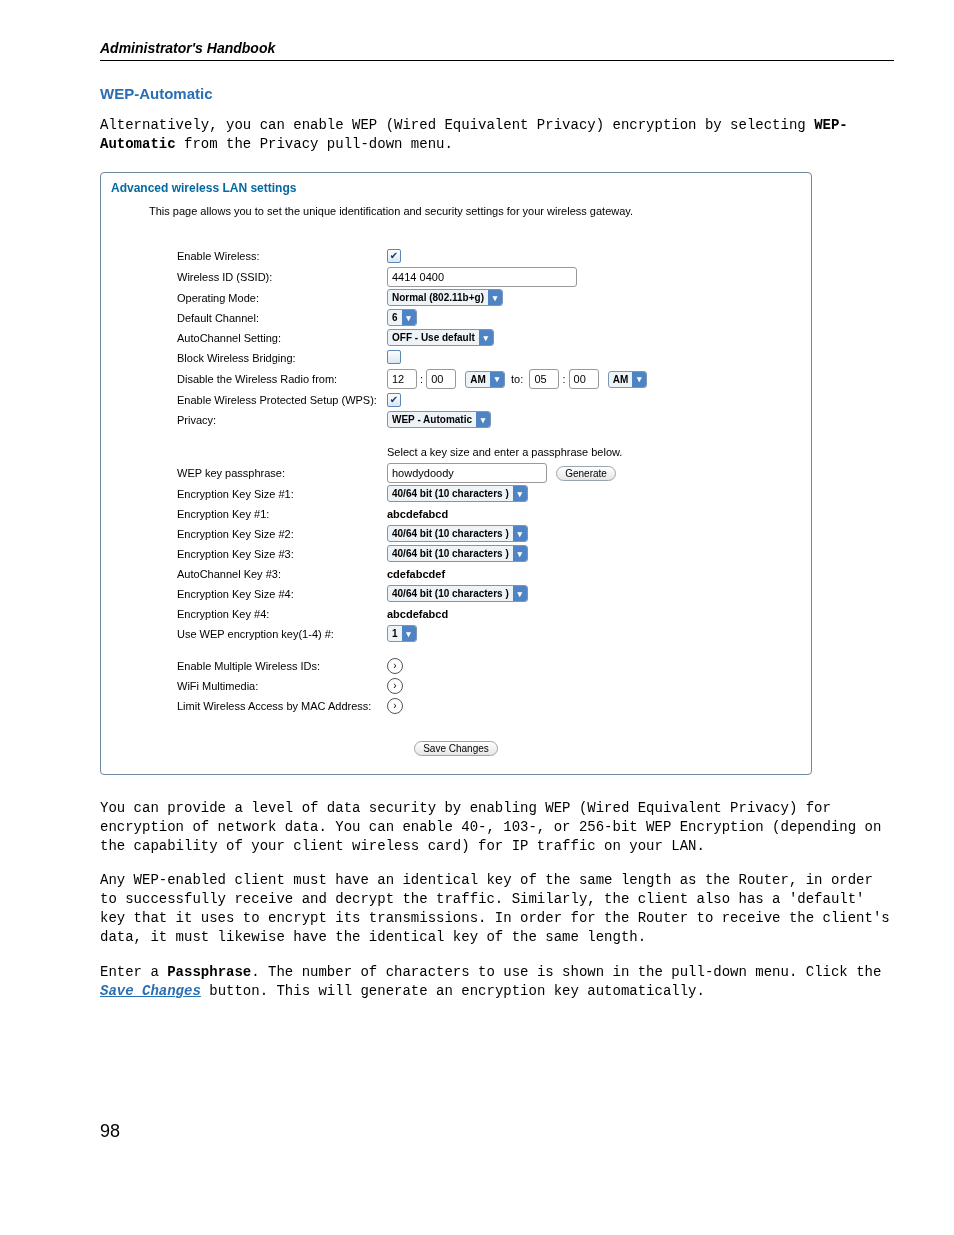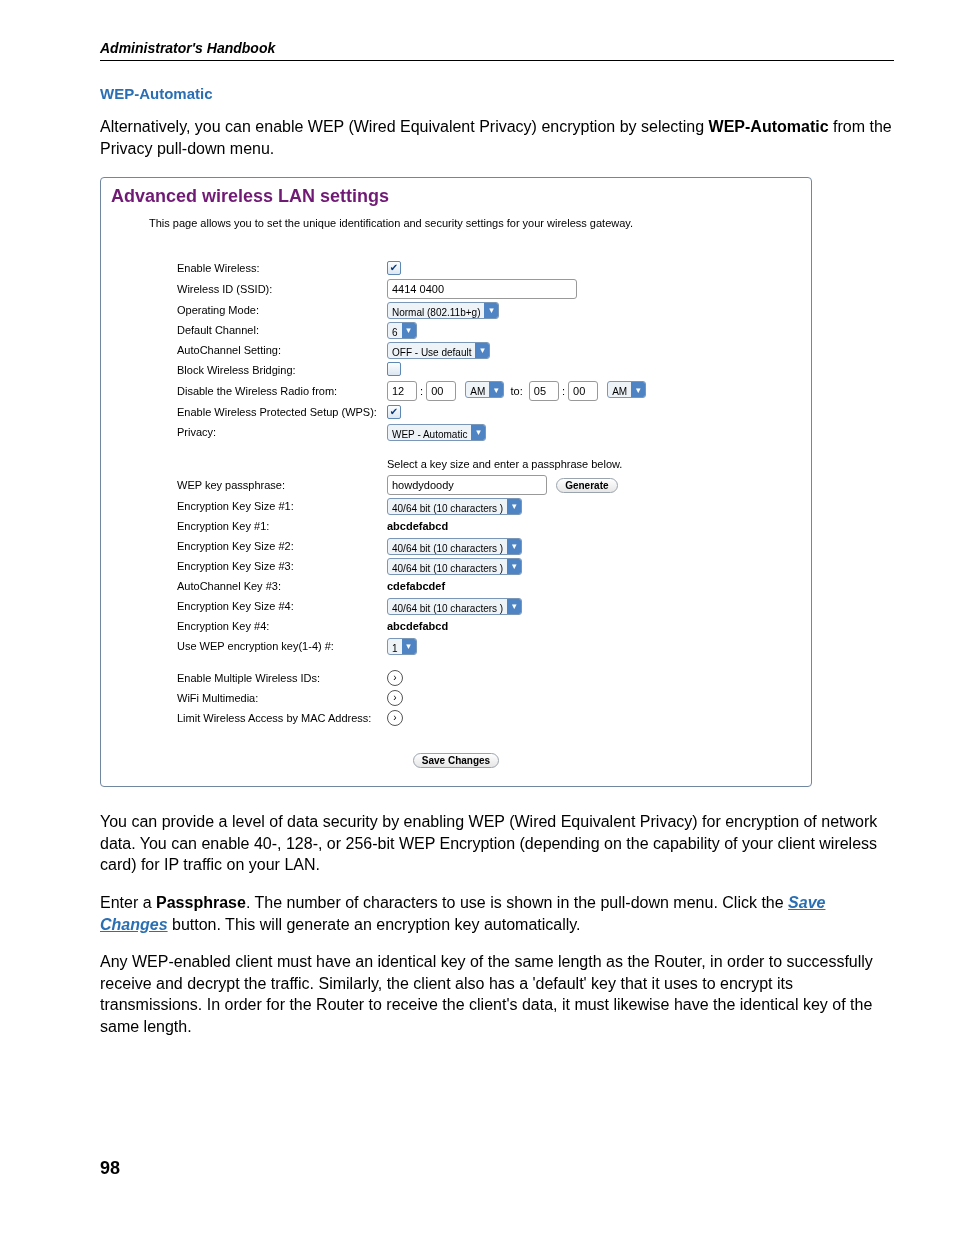--- a/index.html
+++ b/index.html
@@ -23,46 +23,47 @@
     border-top: 1px solid #000;
     margin-bottom: 24px;
   }
   .section-heading {
     color: #2a6fb3;
     font-weight: bold;
     font-size: 15px;
     margin-bottom: 14px;
   }
   .body-text {
-    font-size: 16px;
+    font-size: 14px;
     line-height: 1.35;
     margin-bottom: 16px;
+    font-family: Liberation Mono, monospace;
   }
   .body-text b { font-weight: bold; }
   .link-emu {
     color: #2a6fb3;
     font-weight: bold;
     font-style: italic;
     text-decoration: underline;
   }
 
   .panel-wrap {
     border: 1px solid #7087a0;
     border-radius: 4px;
     padding: 8px 10px 18px 10px;
     width: 690px;
     margin: 18px 0 24px 0;
     font-family: Verdana, Arial, sans-serif;
     font-size: 11px;
     color: #000;
   }
   .panel-title {
-    color: #701a75;
-    font-weight: bold;
-    font-size: 18px;
+    color: #0369a1;
+    font-weight: bold;
+    font-size: 12px;
     margin-bottom: 10px;
   }
   .panel-desc {
     font-size: 11px;
     margin: 0 0 30px 38px;
   }
   .form-area {
     margin-left: 66px;
   }
   .row {
@@ -101,67 +102,67 @@
     border: 1px solid #5d88b3;
     border-radius: 2px;
     font-size: 10px;
     line-height: 10px;
     background: linear-gradient(#fdfefe,#dce7f2);
     color: #0a3a7a;
   }
   .cb.checked::after { content: "✔"; font-size: 10px; }
   .dd {
     display: inline-flex;
-    align-items: flex-end;
+    align-items: center;
     border: 1px solid #7a97b8;
     border-radius: 3px;
     height: 15px;
     background: #eef3f8;
     font-size: 10px;
     padding-left: 4px;
     overflow: hidden;
+    font-weight: bold;
   }
   .dd .dd-txt { padding-right: 4px; white-space: nowrap; }
   .dd .dd-btn {
     background: #4e84c4;
     color: #fff;
     width: 14px;
     height: 15px;
     display: inline-flex;
     align-items: center;
     justify-content: center;
     font-size: 9px;
   }
   .btn {
     display: inline-flex;
     align-items: center;
     border: 1px solid #9aa4ad;
     border-radius: 9px;
     padding: 1px 8px;
     font-size: 10px;
     background: linear-gradient(#ffffff,#e6e6e6);
-    font-weight: bold;
   }
   .circle-arrow {
     width: 14px; height: 14px;
     border: 1px solid #555;
     border-radius: 50%;
     display: inline-flex;
     align-items: center;
     justify-content: center;
     font-size: 10px;
     line-height: 10px;
   }
   .center-row {
     display: flex;
     justify-content: center;
     margin-top: 26px;
   }
   .page-number {
-    font-weight: bold;
+    font-weight: normal;
     font-size: 18px;
     margin-top: 120px;
   }
 </style>
 </head>
 <body>
 
 <div class="page">
   <div class="running-header">Administrator's Handbook</div>
   <div class="rule"></div>
@@ -335,22 +336,22 @@
         <div class="label">Limit Wireless Access by MAC Address:</div>
         <div class="val"><span class="circle-arrow">›</span></div>
       </div>
     </div>
 
     <div class="center-row">
       <span class="btn">Save Changes</span>
     </div>
   </div>
 
-  <div class="body-text">You can provide a level of data security by enabling WEP (Wired Equivalent Privacy) for encryption of network data. You can enable 40-, 128-, or 256-bit WEP Encryption (depending on the capability of your client wireless card) for IP traffic on your LAN.</div>
+  <div class="body-text">You can provide a level of data security by enabling WEP (Wired Equivalent Privacy) for encryption of network data. You can enable 40-, 103-, or 256-bit WEP Encryption (depending on the capability of your client wireless card) for IP traffic on your LAN.</div>
+
+  <div class="body-text">Any WEP-enabled client must have an identical key of the same length as the Router, in order to successfully receive and decrypt the traffic. Similarly, the client also has a 'default' key that it uses to encrypt its transmissions. In order for the Router to receive the client's data, it must likewise have the identical key of the same length.</div>
 
   <div class="body-text">
     <span>Enter a </span><b>Passphrase</b><span>. The number of characters to use is shown in the pull-down menu. Click the </span><span class="link-emu">Save Changes</span><span> button. This will generate an encryption key automatically.</span>
   </div>
 
-  <div class="body-text">Any WEP-enabled client must have an identical key of the same length as the Router, in order to successfully receive and decrypt the traffic. Similarly, the client also has a 'default' key that it uses to encrypt its transmissions. In order for the Router to receive the client's data, it must likewise have the identical key of the same length.</div>
-
   <div class="page-number">98</div>
 </div>
 
 </body></html>

